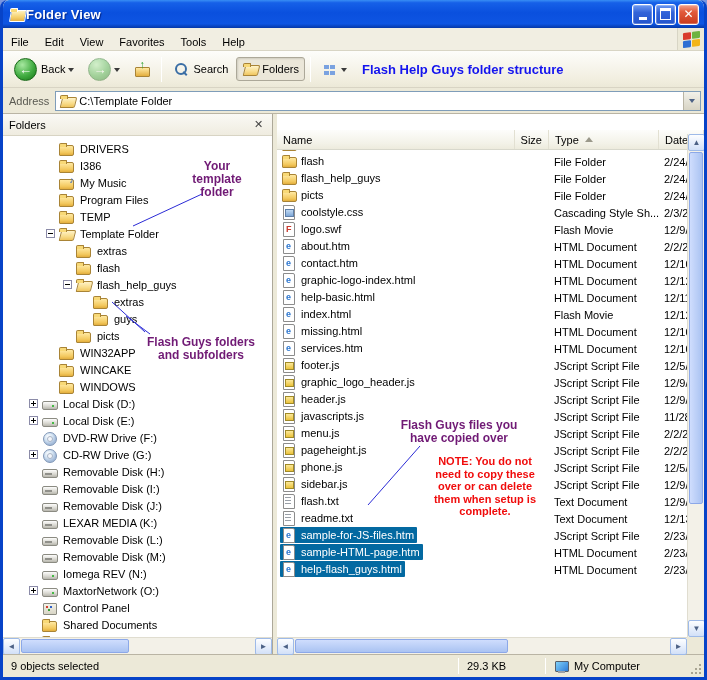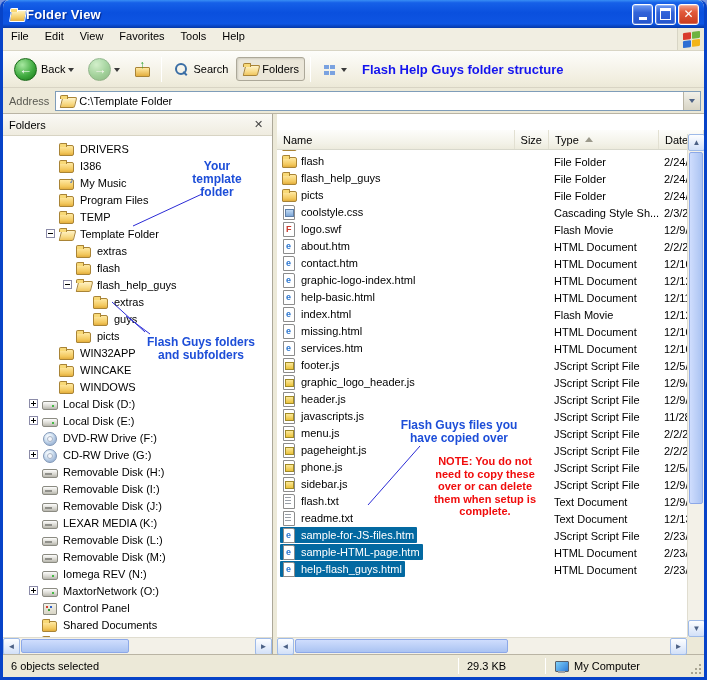--- a/index.html
+++ b/index.html
@@ -25,21 +25,21 @@
   .tb-ctl.close{align-items:center;background:linear-gradient(180deg,#F1A38D 0%,#E25B3C 35%,#C93A1D 100%);}
   .tb-ctl.close::before{content:"✕";color:#fff;font-weight:bold;font-size:12px;line-height:1;}
   .title-icon{width:17px;height:16px;position:relative;flex:none;}
   .title-icon::before{content:"";position:absolute;left:1px;top:4px;width:14px;height:10px;
     background:linear-gradient(180deg,#FFF2BE,#F4CE68 65%,#E5B249);border:1px solid #FFFFFF;border-radius:1px;transform:skewX(-10deg);}
   .title-icon::after{content:"";position:absolute;left:1px;top:2px;width:6px;height:3px;background:#F8D977;border:1px solid #fff;border-bottom:none;border-radius:2px 1px 0 0;}
 
   
   .menubar{height:23px;flex:none;display:flex;align-items:stretch;background:#F1EEE2;
     border-bottom:1px solid #D8D5C5;}
-  .menu-item{display:flex;align-items:flex-end;padding:8px 8px;cursor:default;}
+  .menu-item{display:flex;align-items:flex-start;padding:8px 8px;cursor:default;}
   .menubar .spacer{flex:1;}
   .logo-cell{width:27px;display:flex;align-items:center;justify-content:center;border-left:1px solid #D8D5C5;background:#ECE9D8;}
   .flag{display:grid;grid-template-columns:8px 8px;grid-template-rows:7px 7px;gap:1px;transform:skewY(-8deg);}
   .flag span:nth-child(1){background:#D93B2B;border-radius:1px;}
   .flag span:nth-child(2){background:#6DB33F;border-radius:1px;}
   .flag span:nth-child(3){background:#2D6FD3;border-radius:1px;}
   .flag span:nth-child(4){background:#F2B518;border-radius:1px;}
 
   
   .toolbar{height:37px;flex:none;position:relative;display:flex;align-items:center;padding:0 4px;
@@ -167,21 +167,21 @@
   .vscroll .sb-btn.up{top:0;left:0;}
   .vscroll .sb-btn.down{bottom:0;left:0;}
   .hscroll .sb-btn.left{left:0;top:0;}
   .hscroll .sb-btn.right{right:0;top:0;}
   .sb-thumb{position:absolute;background:linear-gradient(90deg,#CFDDFD,#AAC3F2);border:1px solid #8CA8E8;border-radius:2px;}
   .vscroll .sb-thumb{left:1px;right:1px;top:18px;height:70%;background:linear-gradient(90deg,#CFDDFD,#AAC3F2);}
   .hscroll .sb-thumb{top:1px;bottom:1px;left:18px;width:52%;background:linear-gradient(180deg,#CFDDFD,#AAC3F2);}
   .sb-corner{position:absolute;right:0;bottom:0;width:17px;height:17px;background:#ECE9D8;z-index:4;}
 
   
-  .anno{position:absolute;font-weight:bold;color:#1d4ed8;z-index:6;pointer-events:none;line-height:13px;font-size:12px;}
+  .anno{position:absolute;font-weight:bold;color:#701a75;z-index:6;pointer-events:none;line-height:13px;font-size:12px;}
   .anno.center{text-align:center;}
   .anno-note{position:absolute;width:112px;color:#F00C0C;font-weight:bold;font-size:11px;line-height:12.5px;text-align:center;z-index:6;pointer-events:none;}
   svg.overlay{position:absolute;left:0;top:0;z-index:5;pointer-events:none;}
 
   
   .statusbar{height:23px;flex:none;display:flex;align-items:stretch;background:#ECE9D8;border-top:1px solid #B9B4A4;position:relative;}
   .sb-sec{display:flex;align-items:center;padding:0 8px;}
   .sb-sec.s1{flex:1;}
   .sb-sec.s2{width:86px;}
   .sb-sec.s3{width:158px;}
@@ -793,21 +793,21 @@
         <span class="sb-btn left">◄</span>
         <span class="sb-thumb"></span>
         <span class="sb-btn right">►</span>
       </div>
       <div class="sb-corner"></div>
     </div>
   </div>
 
   <div class="statusbar">
     <div class="sb-sec s1">
-      <span>6 objects selected</span>
+      <span>9 objects selected</span>
     </div>
     <div class="sb-sep"></div>
     <div class="sb-sec s2">
       <span>29.3 KB</span>
     </div>
     <div class="sb-sep"></div>
     <div class="sb-sec s3">
       <span class="ic" data-icon="computer"></span>
       <span>My Computer</span>
     </div>

